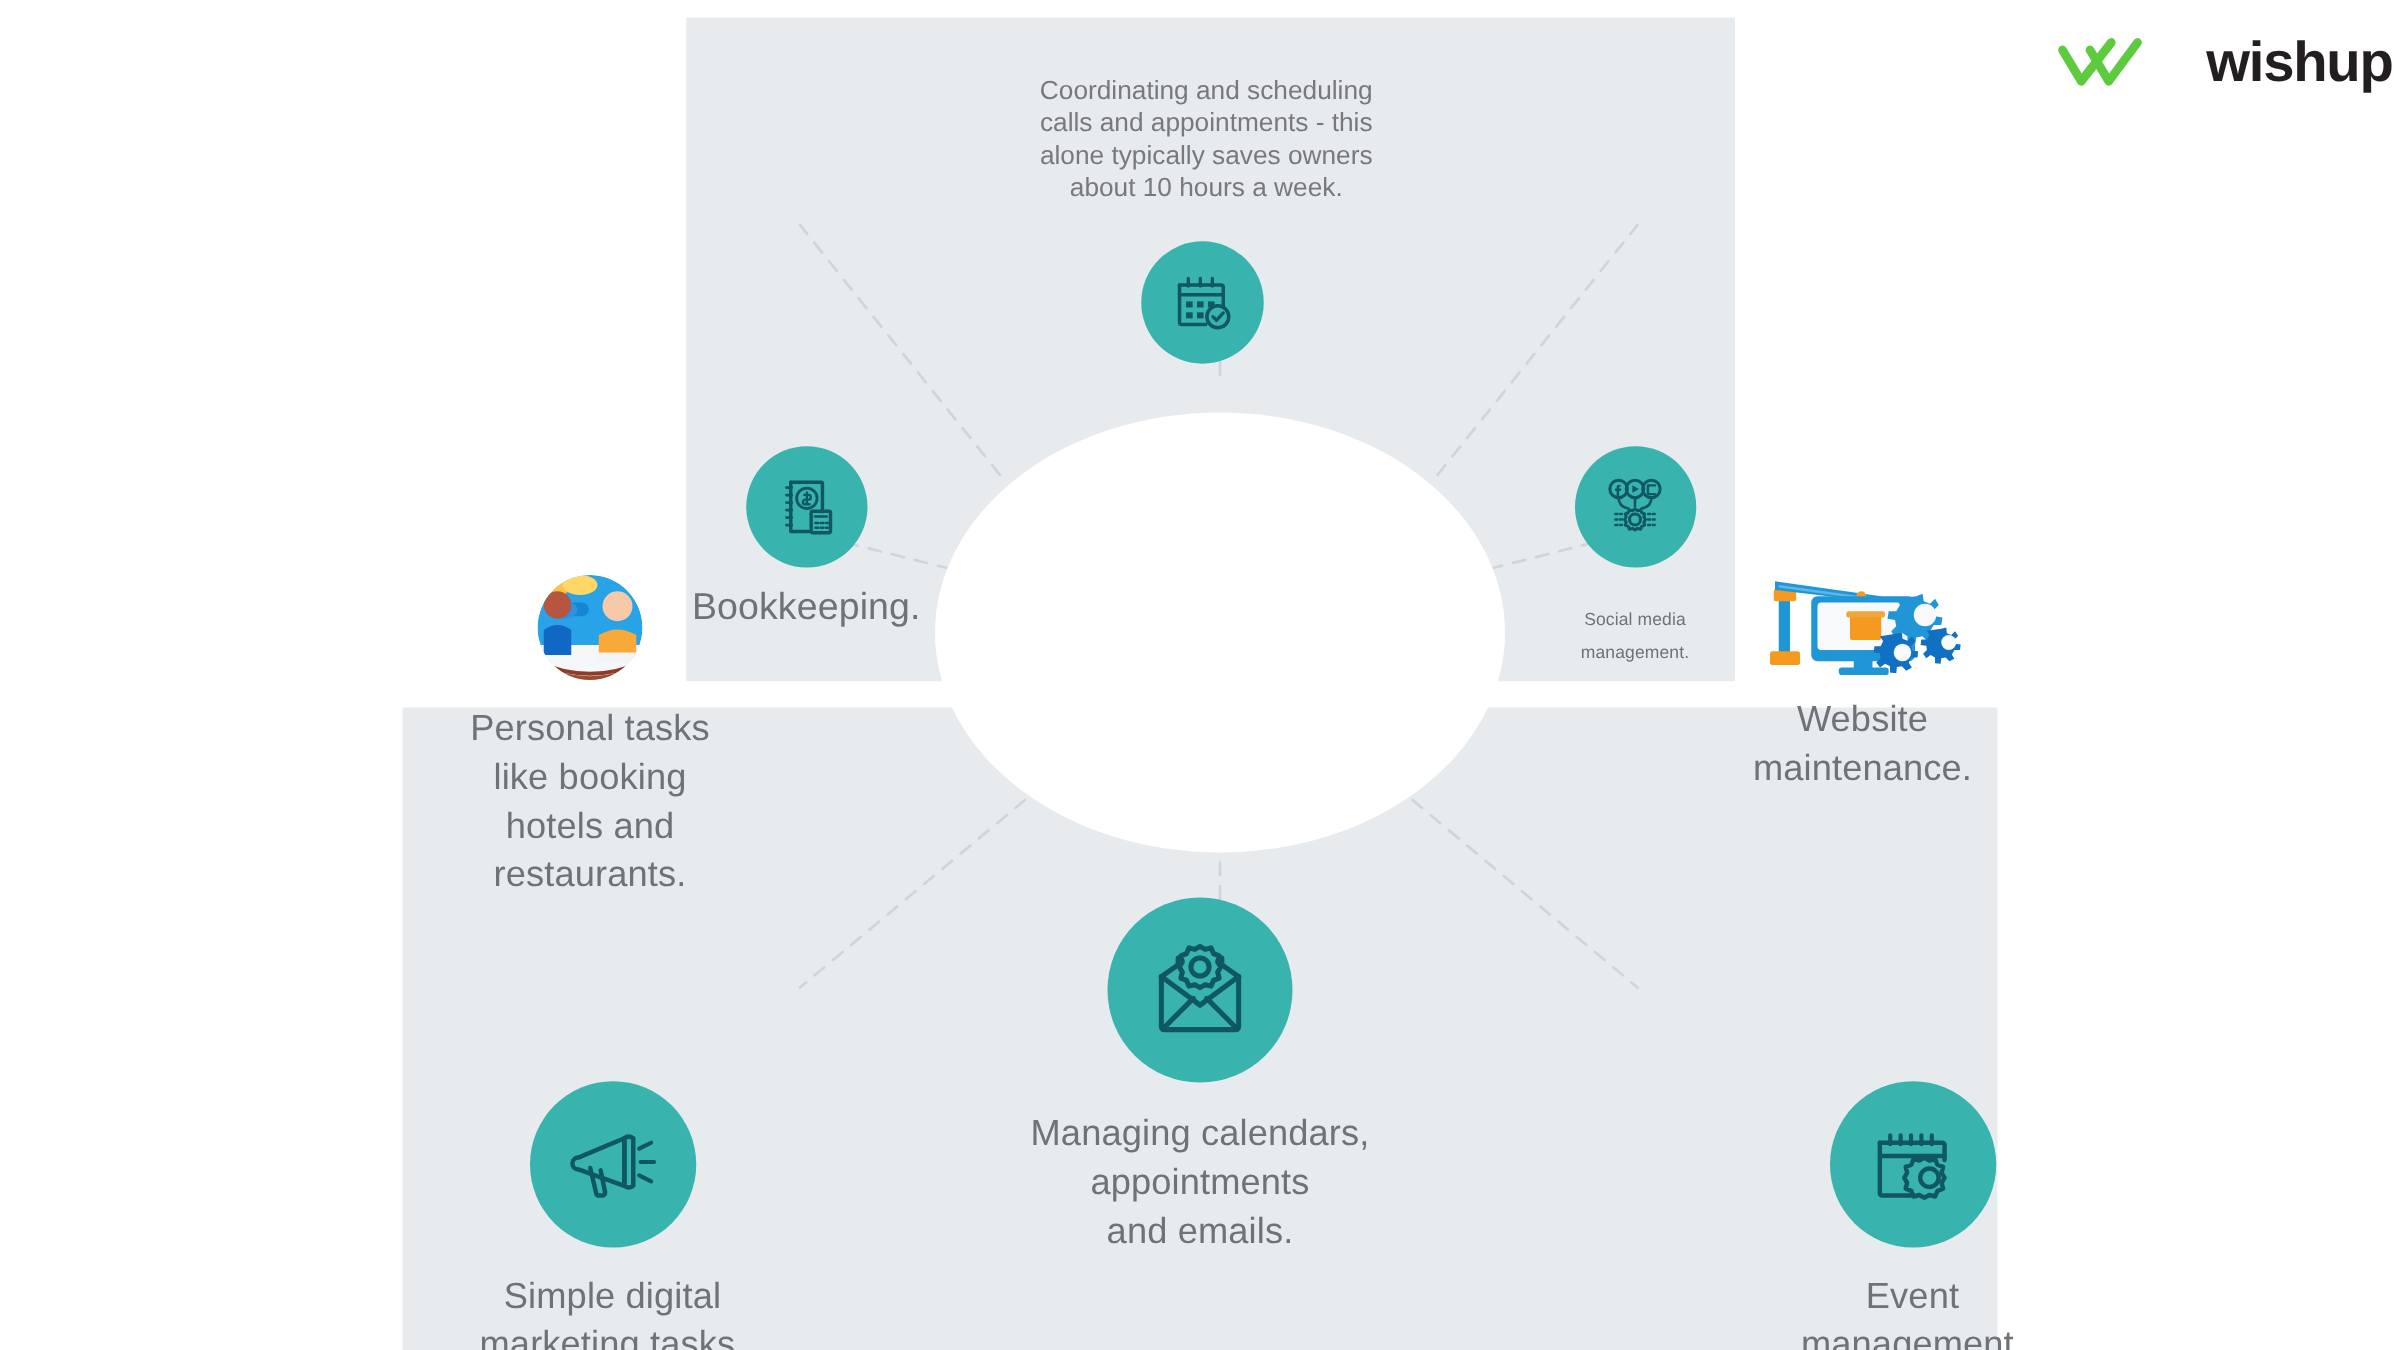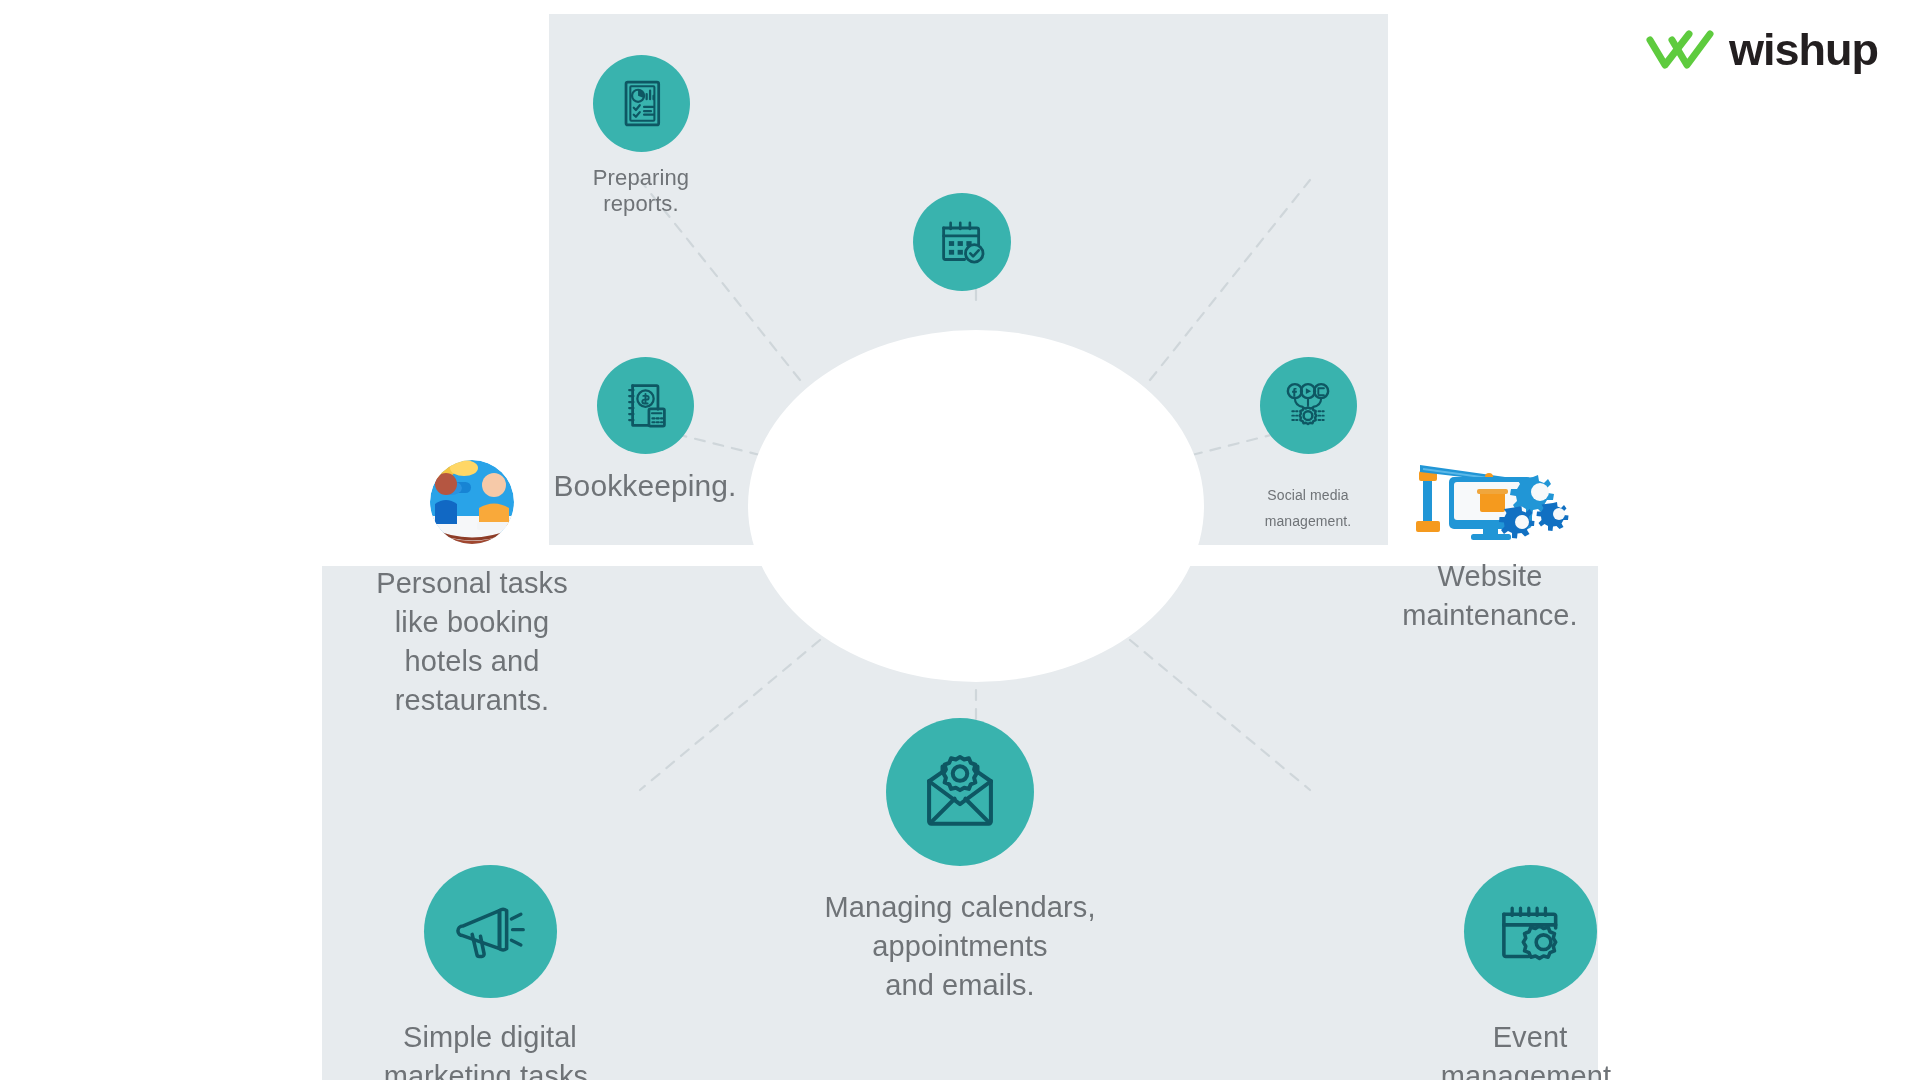--- a/index.html
+++ b/index.html
@@ -94,20 +94,21 @@
   
   #brand-logo{
     position:absolute; left:1645px; top:28px;
     display:flex; align-items:center; gap:14px;
   }
   #brand-logo .logo-mark{ width:70px; height:44px; }
   #brand-logo .logo-word{
     font-size:45px; font-weight:700; color:#231f20;
     letter-spacing:-1px; line-height:44px;
     font-family:"Liberation Sans", sans-serif;
+    margin-left:36px;
   }
 </style>
 </head>
 <body>
 
 <div id="stage">
 
   <div class="panel" id="panel-top"></div>
   <div class="panel" id="panel-bottom"></div>
 
@@ -119,37 +120,25 @@
       <line x1="1192" y1="455" x2="1330" y2="420"></line>
       <line x1="820" y1="640" x2="640" y2="790"></line>
       <line x1="1130" y1="640" x2="1310" y2="790"></line>
       <line x1="976" y1="300" x2="976" y2="250"></line>
       <line x1="976" y1="690" x2="976" y2="730"></line>
     </g>
   </svg>
 
   <div id="center-ellipse"></div>
 
-  <div class="node" id="node-preparing-reports">
-    <div class="bubble">
-      <svg width="55" height="55" viewBox="0 0 64 64" fill="none" stroke="#0e5763" stroke-width="3.2" stroke-linecap="round" stroke-linejoin="round">
-        <rect x="14" y="7" width="38" height="50" rx="2"></rect>
-        <rect x="19" y="12" width="28" height="40" rx="1" stroke-width="2.4"></rect>
-        <circle cx="28" cy="23" r="7" stroke-width="2.6"></circle>
-        <path d="M28 23 L28 16 A7 7 0 0 1 34.5 25.6 Z" fill="#0e5763" stroke="none"></path>
-        <path d="M38 27 v-6 M42 27 v-10 M46 27 v-4" stroke-width="2.6"></path>
-        <path d="M23 37 l2.5 2.5 L30 34" stroke-width="2.6"></path>
-        <path d="M23 45 l2.5 2.5 L30 42" stroke-width="2.6"></path>
-        <path d="M35 36 h11 M35 41 h8 M35 45 h11" stroke-width="2.6"></path>
-      </svg>
-    </div>
-    <div class="node-label">Preparing
-reports.</div>
-  </div>
-
+
+  <div id="node-coordinating-text">Coordinating and scheduling
+calls and appointments - this
+alone typically saves owners
+about 10 hours a week.</div>
 
 
   <div class="node" id="node-calendar-center">
     <div class="bubble">
       <svg width="56" height="56" viewBox="0 0 64 64" fill="none" stroke="#0e5763" stroke-width="3.2" stroke-linecap="round" stroke-linejoin="round">
         <path d="M11 16 h38 a2 2 0 0 1 2 2 v17"></path>
         <path d="M11 16 v34 a2 2 0 0 0 2 2 h22"></path>
         <path d="M11 25 h40"></path>
         <path d="M19 17 v-7 M30 17 v-7 M41 17 v-7" stroke-width="3"></path>
         <rect x="17" y="31" width="6" height="5.5" fill="#0e5763" stroke="none"></rect>

